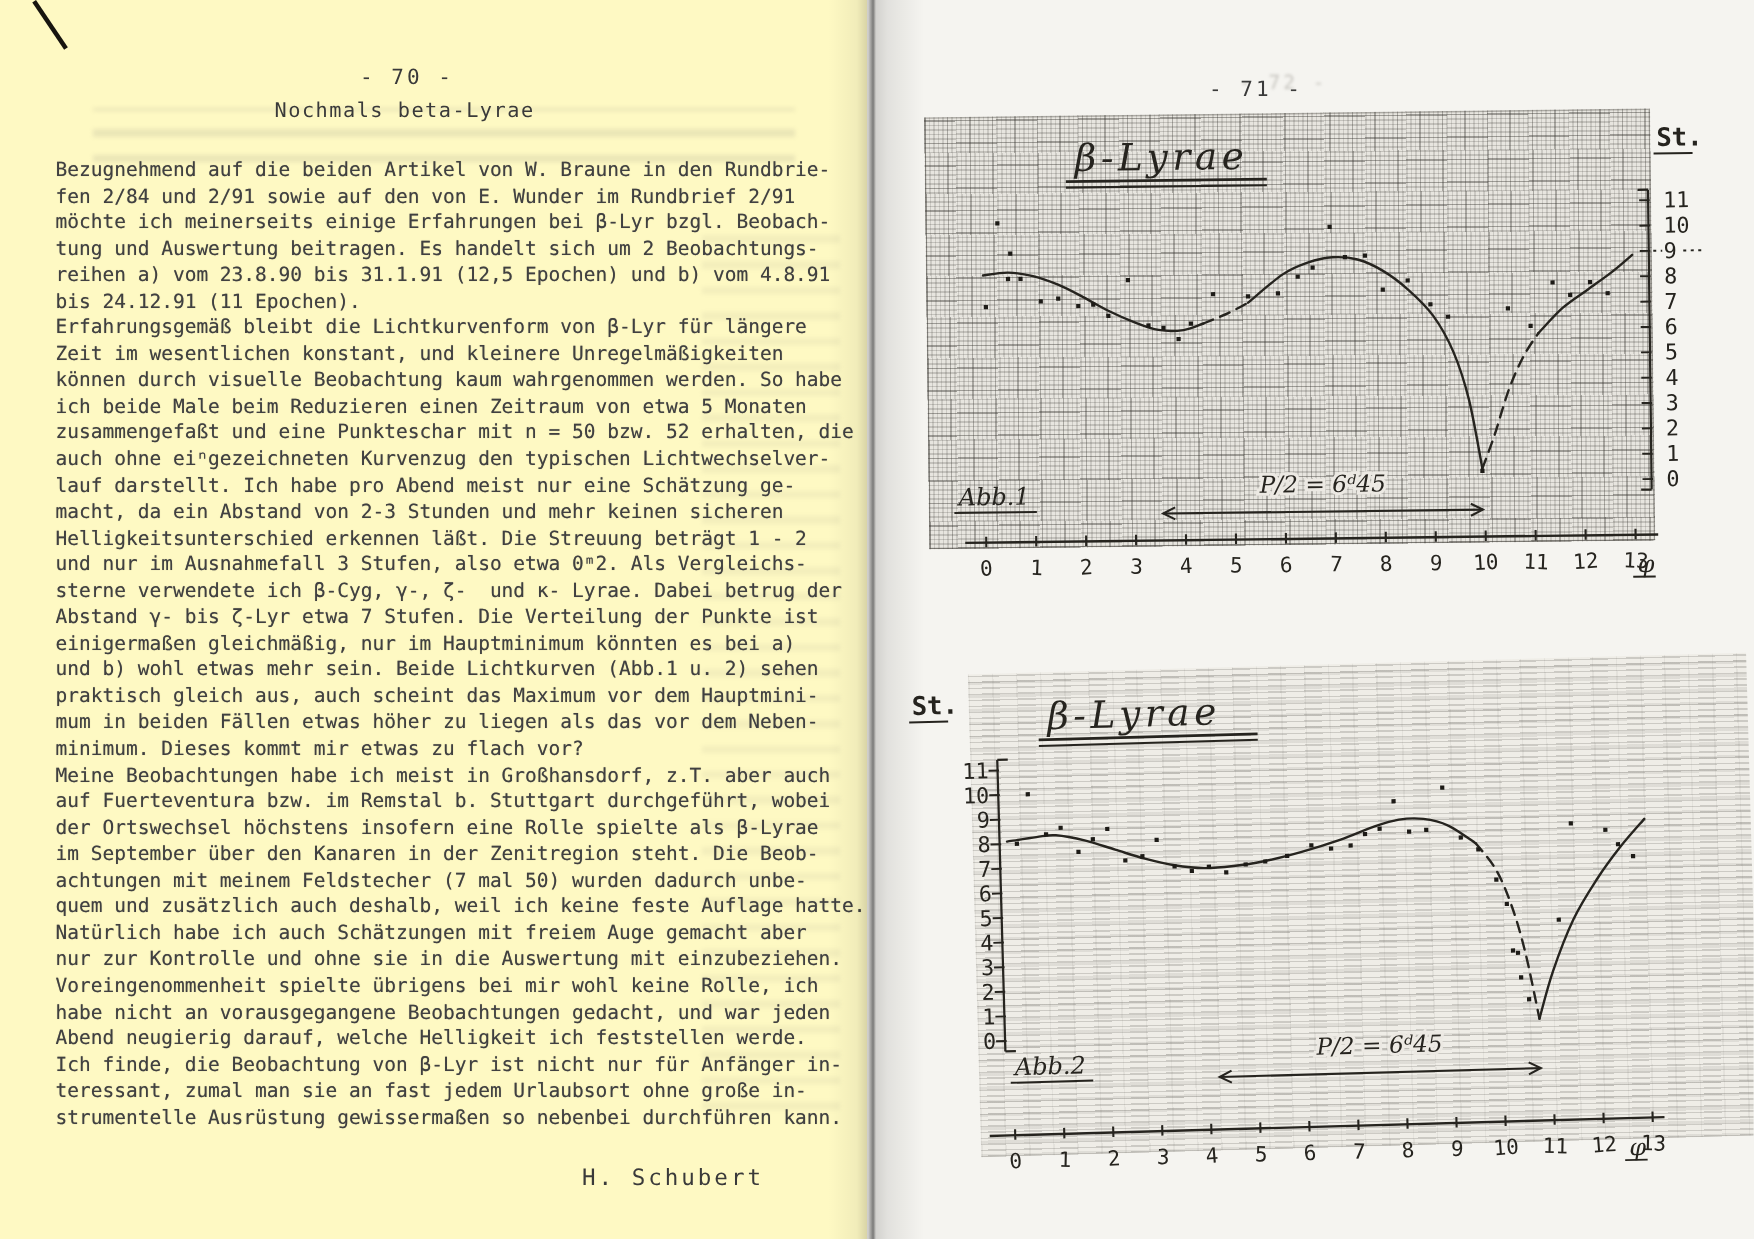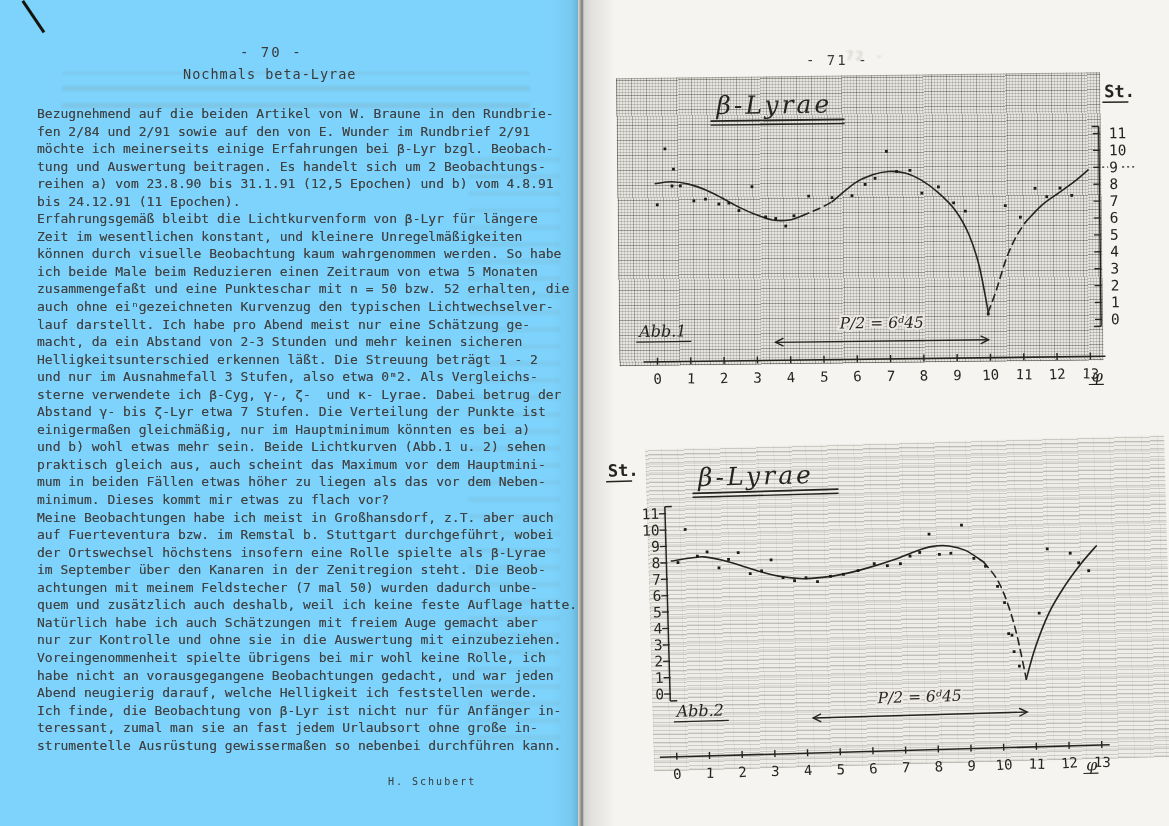--- a/index.html
+++ b/index.html
@@ -1,37 +1,37 @@
 <!DOCTYPE html>
 <html><head>
 <meta charset="utf-8">
 <style>
   html,body{margin:0;padding:0;}
   body{width:1169px;height:826px;overflow:hidden;background:#f6f5f1;position:relative;
        font-family:"DejaVu Sans Mono",monospace;}
   .page{position:absolute;top:0;height:826px;overflow:hidden;}
-  #page-left{left:0;width:578px;background:#7dd3fc;}
+  #page-left{left:0;width:578px;background:#fef9c3;}
   #page-right{left:578px;width:591px;background:#f5f4f0;}
   
   #seam{position:absolute;left:552px;top:0;width:64px;height:826px;pointer-events:none;z-index:6;
         background:linear-gradient(to right,rgba(0,0,0,0) 0%,rgba(0,0,0,.05) 30%,rgba(0,0,0,.16) 42%,
                    rgba(20,20,20,.55) 47%,rgba(0,0,0,.14) 50%,rgba(0,0,0,.08) 62%,rgba(0,0,0,0) 100%);}
   #corner-artifact{position:absolute;left:24px;top:0px;width:38px;height:3px;background:#17150f;
         transform:rotate(56deg);transform-origin:0 0;z-index:5;}
   
   .pagenum{position:absolute;color:#3a3a3a;font-size:14px;letter-spacing:2px;}
   #pagenum-70{left:240px;top:44px;}
   #pagenum-71{left:806px;top:24px;margin-top:28px;}
   #ghost-72{position:absolute;left:826px;top:48px;font-size:13px;color:#8e8b84;opacity:.45;
             filter:blur(1px);letter-spacing:2px;}
   #article-title{position:absolute;left:183px;top:66px;font-size:13.5px;color:#3a3a3a;
             letter-spacing:1px;}
   #article-body{position:absolute;left:37px;top:105px;width:528px;font-size:13px;line-height:17.55px;
             color:#404040;white-space:pre;text-shadow:0 0 .5px rgba(70,70,70,.55);}
-  #signature{position:absolute;left:388px;top:776px;font-size:10px;color:#3a3a3a;letter-spacing:2px;}
+  #signature{position:absolute;left:388px;top:776px;font-size:15px;color:#3a3a3a;letter-spacing:2px;}
   
   .ghost-band{position:absolute;pointer-events:none;filter:blur(1.3px);opacity:.5;
       background:repeating-linear-gradient(0deg,rgba(125,122,114,.30) 0 5px,rgba(0,0,0,0) 5px 17px);}
   #ghostL1{left:62px;top:72px;width:468px;height:36px;}
   #ghostL2{left:468px;top:150px;width:92px;height:590px;opacity:.28;}
   
   .chart{position:absolute;z-index:2;}
   .chart svg{position:absolute;left:0;top:0;overflow:visible;}
   .gridpaper{position:absolute;}
   

